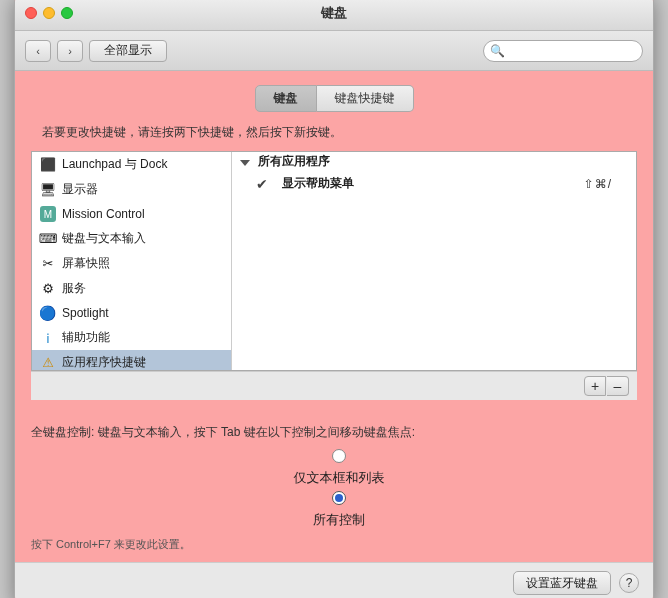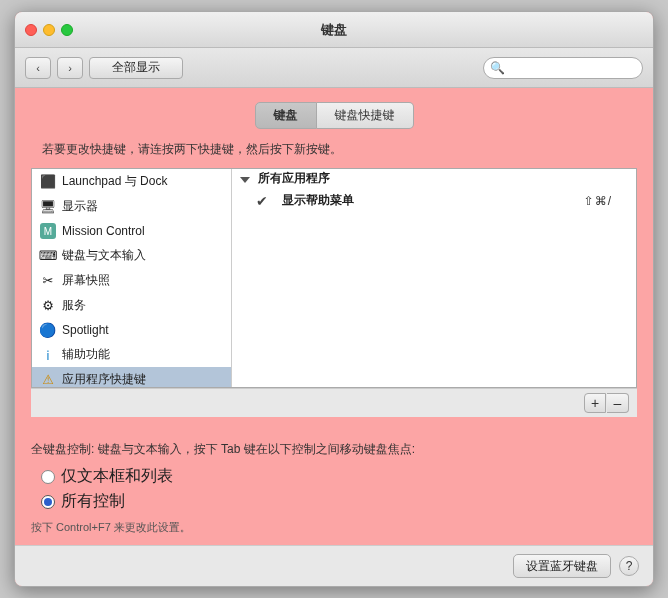--- a/index.html
+++ b/index.html
@@ -72,21 +72,21 @@
       align-items: center;
       justify-content: center;
       font-size: 11px;
       color: #444;
     }
     .show-all-btn {
       background: linear-gradient(to bottom, #f5f5f5, #ddd);
       border: 1px solid #aaa;
       border-radius: 4px;
       height: 22px;
-      padding: 0 22px;
+      padding: 0 14px;
       cursor: pointer;
       font-size: 12px;
       color: #222;
     }
     .search-box {
       margin-left: auto;
       position: relative;
       display: flex;
       align-items: center;
     }
@@ -231,23 +231,24 @@
     .footer-label {
       font-size: 12px;
       color: #333;
       margin-bottom: 8px;
     }
     .radio-group { display: flex; flex-direction: column; gap: 4px; margin-bottom: 8px; margin-left: 10px; }
     .radio-row {
       display: flex;
       align-items: center;
       gap: 6px;
-      font-size: 16px;
-      color: #222;
-      cursor: pointer;
+      font-size: 13px;
+      color: #222;
+      cursor: pointer;
+      flex-direction: column;
     }
     .radio-circle {
       width: 14px;
       height: 14px;
       border-radius: 50%;
       border: 1px solid #888;
       background: white;
       display: flex;
       align-items: center;
       justify-content: center;

